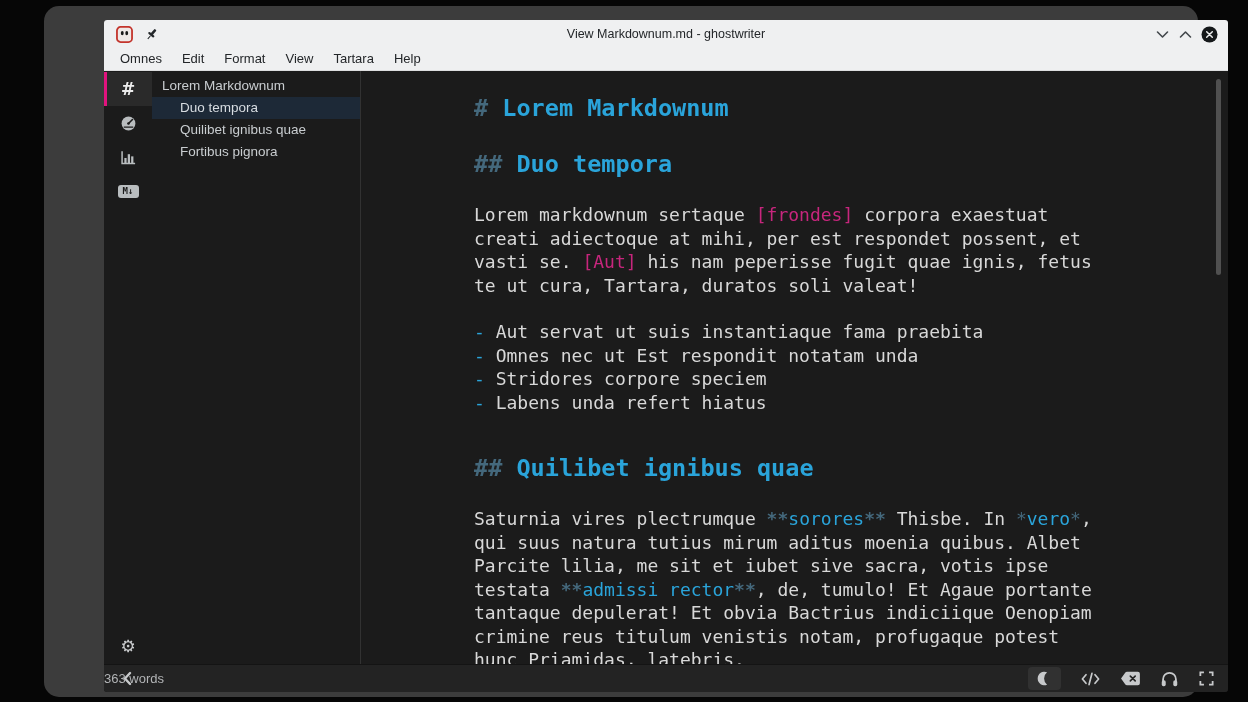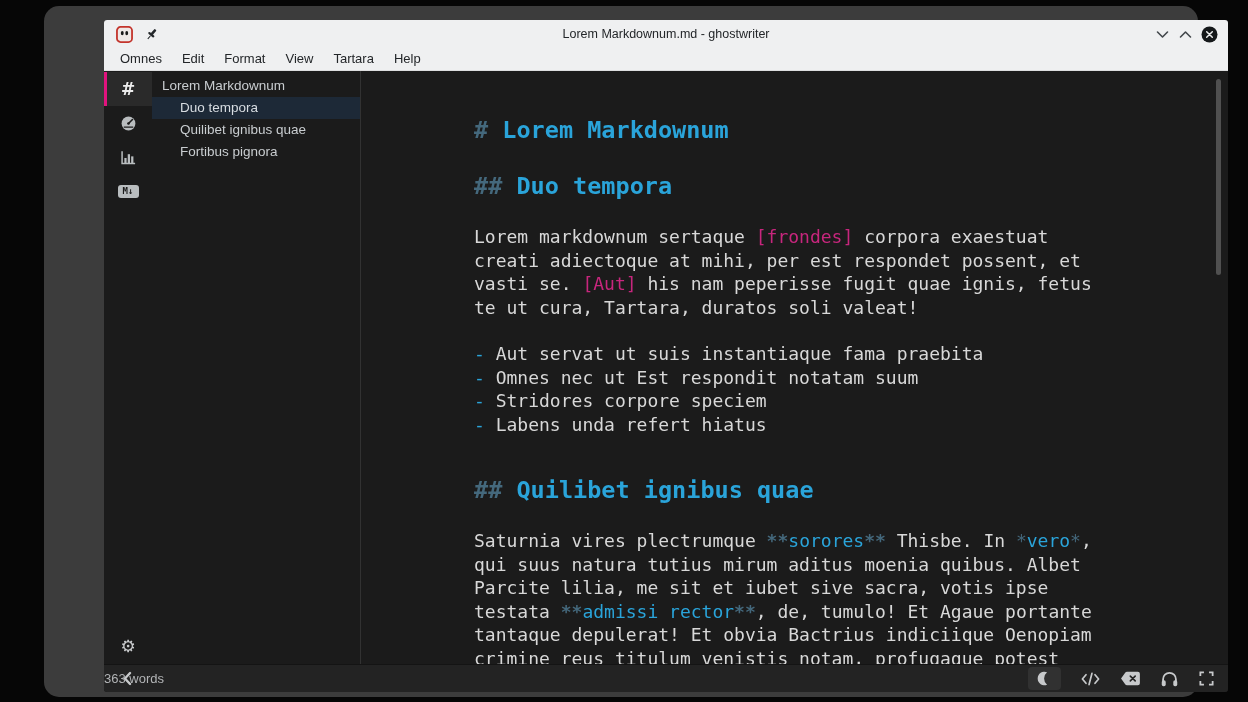--- a/index.html
+++ b/index.html
@@ -43,21 +43,21 @@
   .gearwrap{margin-top:auto;height:36px;display:flex;align-items:center;justify-content:center;
     color:#c9cbcd;font-size:17px;line-height:1}
   
   .outline{width:208px;flex:none;padding-top:4px;font-size:13.5px;color:#c9cdd0}
   .orow{height:22px;line-height:22px;white-space:nowrap;overflow:hidden}
   .orow.lv1{padding-left:10px}
   .orow.lv2{padding-left:28px}
   .orow.sel{background:var(--sel-bg);color:#d7dce1}
   
   .editor{flex:1;position:relative;border-left:1px solid #323232;overflow:hidden;
-    padding:44px 0 0 113px}
+    padding:22px 0 0 113px}
   .doc{font-family:"DejaVu Sans Mono",monospace;font-size:18px;line-height:23.5px;
     color:var(--body-text);width:57.4ch}
   .doc h1,.doc h2{font-size:23.5px;line-height:30px;font-weight:bold;
     color:var(--heading);letter-spacing:0}
   .doc h1{margin:0 0 26px}
   .doc h2{margin:0 0 24px}
   .doc p{margin:0 0 23px}
   .doc ul{list-style:none;margin:0 0 39px}
   .hmark{color:var(--markup)}
   .dash{color:var(--heading)}
@@ -91,21 +91,21 @@
         <ellipse cx="5.9" cy="6.7" rx="1.35" ry="2.1" fill="#1a1a1a"></ellipse>
         <ellipse cx="10.1" cy="6.7" rx="1.35" ry="2.1" fill="#1a1a1a"></ellipse>
       </svg>
       <svg class="pin" viewBox="0 0 16 16">
         <g transform="rotate(40 8 8)" fill="#24282b">
           <rect x="6.6" y="1.2" width="2.8" height="6.6" rx="0.9"></rect>
           <rect x="4.1" y="7.1" width="7.8" height="2.4" rx="1.2"></rect>
           <rect x="7.45" y="9.5" width="1.1" height="4.8" rx="0.55"></rect>
         </g>
       </svg>
-      <div class="wtitle">Lorem Markdownum.md - ghostwriter</div>
+      <div class="wtitle">View Markdownum.md - ghostwriter</div>
       <div class="controls">
         <div class="ctl">
           <svg width="13" height="9" viewBox="0 0 13 9">
               <path d="M1.5 2 L6.5 7 L11.5 2" fill="none" stroke="#43484c" stroke-width="1.6" stroke-linecap="round" stroke-linejoin="round"></path>
             </svg>
         </div>
         <div class="ctl">
           <svg width="13" height="9" viewBox="0 0 13 9">
               <path d="M1.5 7 L6.5 2 L11.5 7" fill="none" stroke="#43484c" stroke-width="1.6" stroke-linecap="round" stroke-linejoin="round"></path>
             </svg>
@@ -165,21 +165,21 @@
         <div class="orow lv2">Fortibus pignora</div>
       </div>
 
       <div class="editor">
         <div class="doc">
           <h1><span class="hmark"># </span><span>Lorem Markdownum</span></h1>
           <h2><span class="hmark">## </span><span>Duo tempora</span></h2>
           <p><span>Lorem markdownum sertaque </span><span class="link">[frondes]</span><span> corpora exaestuat creati adiectoque at mihi, per est respondet possent, et vasti se. </span><span class="link">[Aut]</span><span> his nam peperisse fugit quae ignis, fetus te ut cura, Tartara, duratos soli valeat!</span></p>
           <ul>
             <li><span class="dash">-</span><span> Aut servat ut suis instantiaque fama praebita</span></li>
-            <li><span class="dash">-</span><span> Omnes nec ut Est respondit notatam suum</span></li>
+            <li><span class="dash">-</span><span> Omnes nec ut Est respondit notatam unda</span></li>
             <li><span class="dash">-</span><span> Stridores corpore speciem</span></li>
             <li><span class="dash">-</span><span> Labens unda refert hiatus</span></li>
           </ul>
           <h2><span class="hmark">## </span><span>Quilibet ignibus quae</span></h2>
           <p><span>Saturnia vires plectrumque </span><span class="md">**</span><span class="b">sorores</span><span class="md">**</span><span> Thisbe. In </span><span class="mi">*</span><span class="i">vero</span><span class="mi">*</span><span>, qui suus natura tutius mirum aditus moenia quibus. Albet Parcite lilia, me sit et iubet sive sacra, votis ipse testata </span><span class="md">**</span><span class="b">admissi rector</span><span class="md">**</span><span>, de, tumulo! Et Agaue portante tantaque depulerat! Et obvia Bactrius indiciique Oenopiam crimine reus titulum venistis notam, profugaque potest hunc Priamidas, latebris.</span></p>
         </div>
         <div class="scrollthumb"></div>
       </div>
     </div>
 

